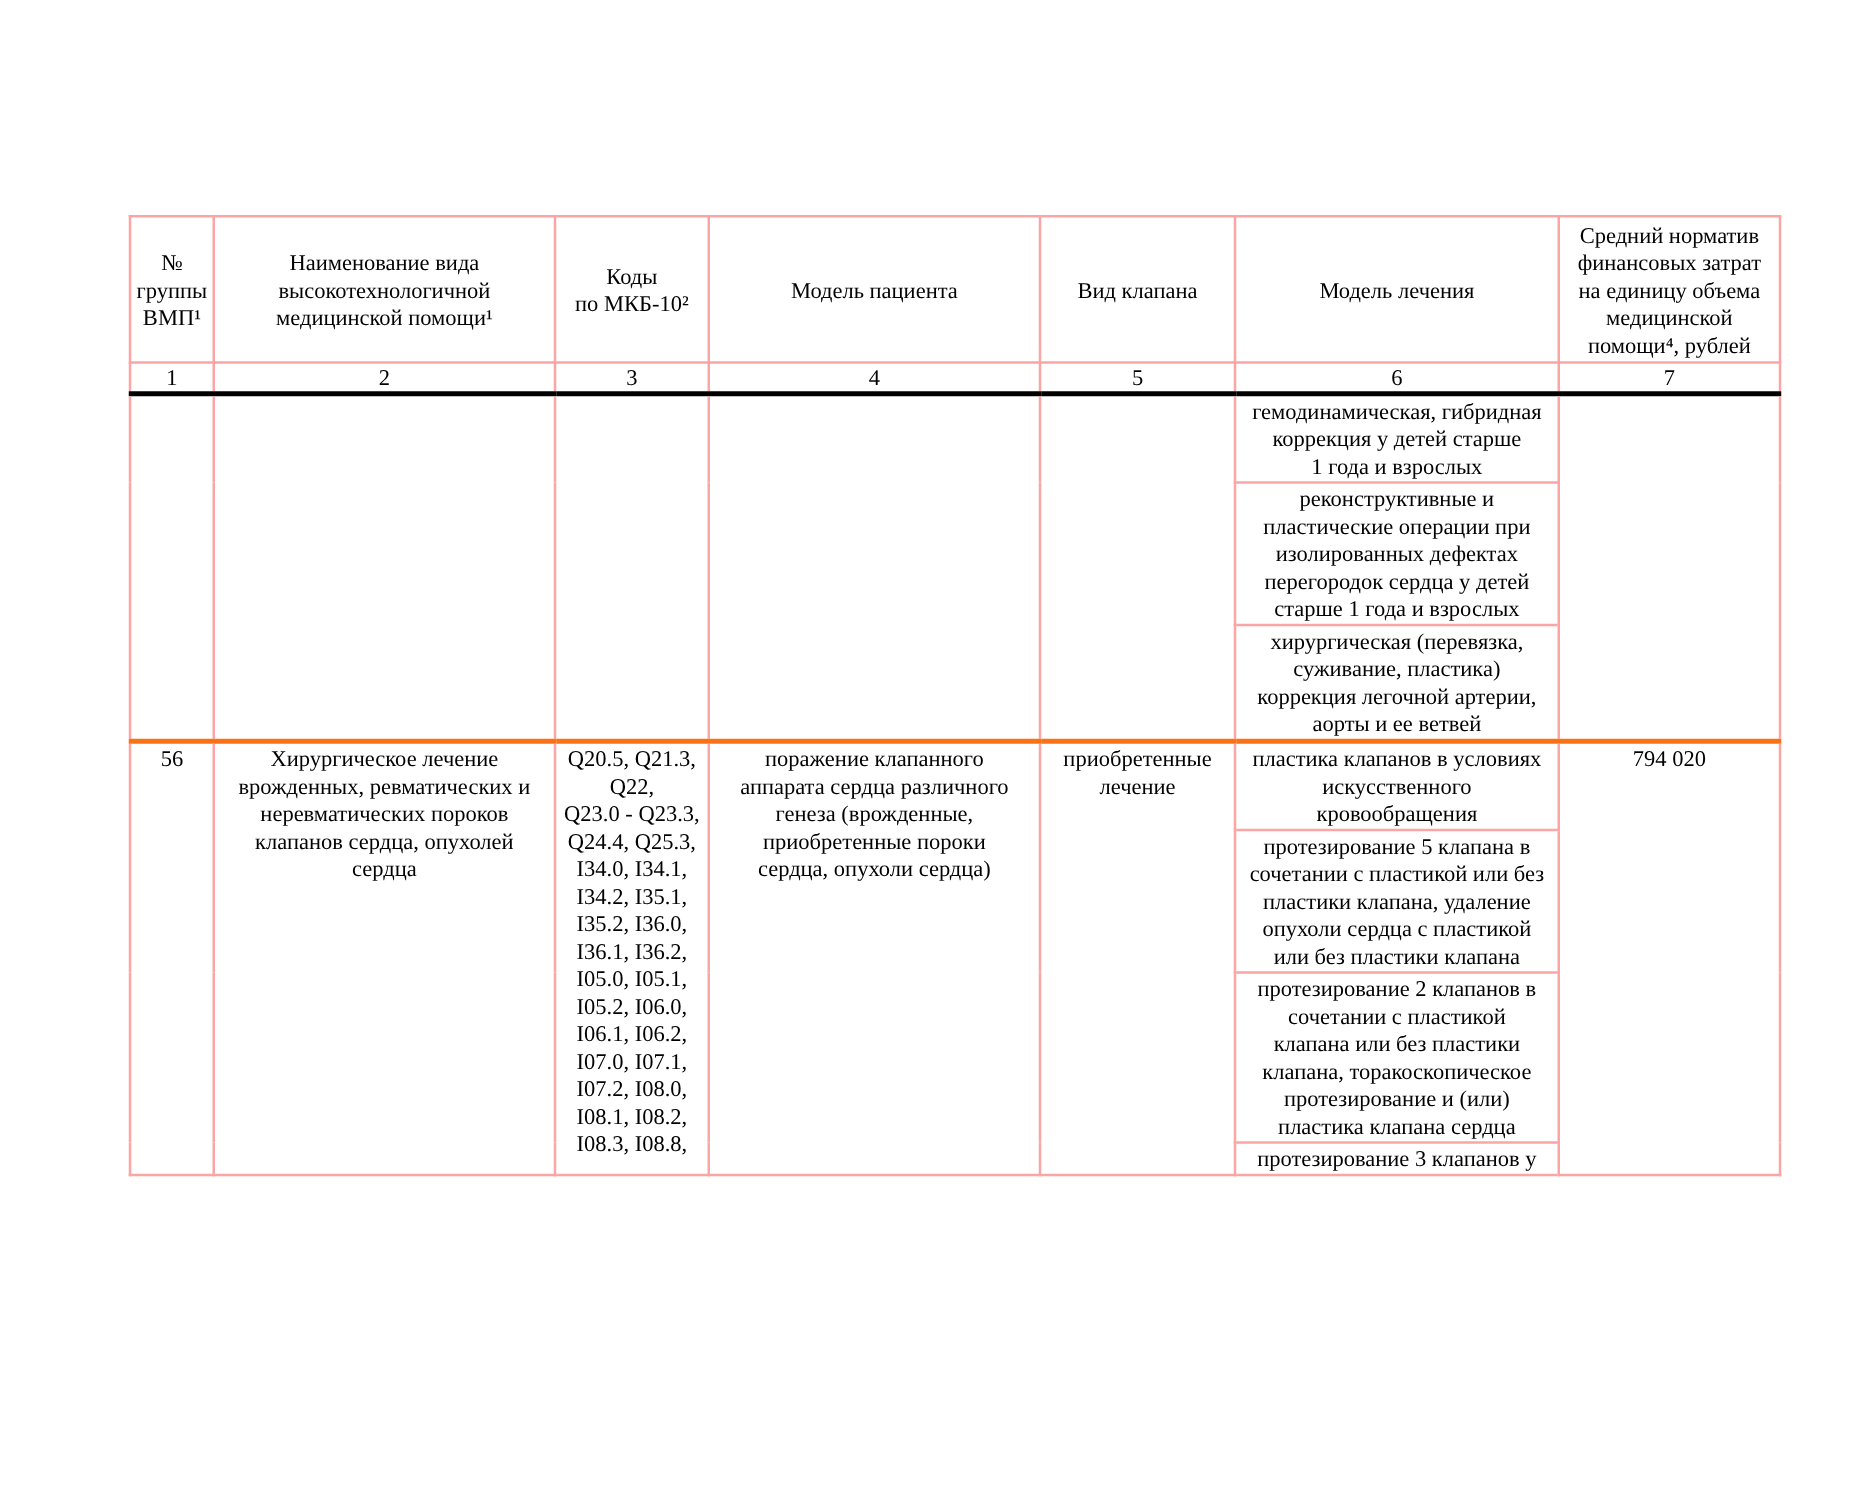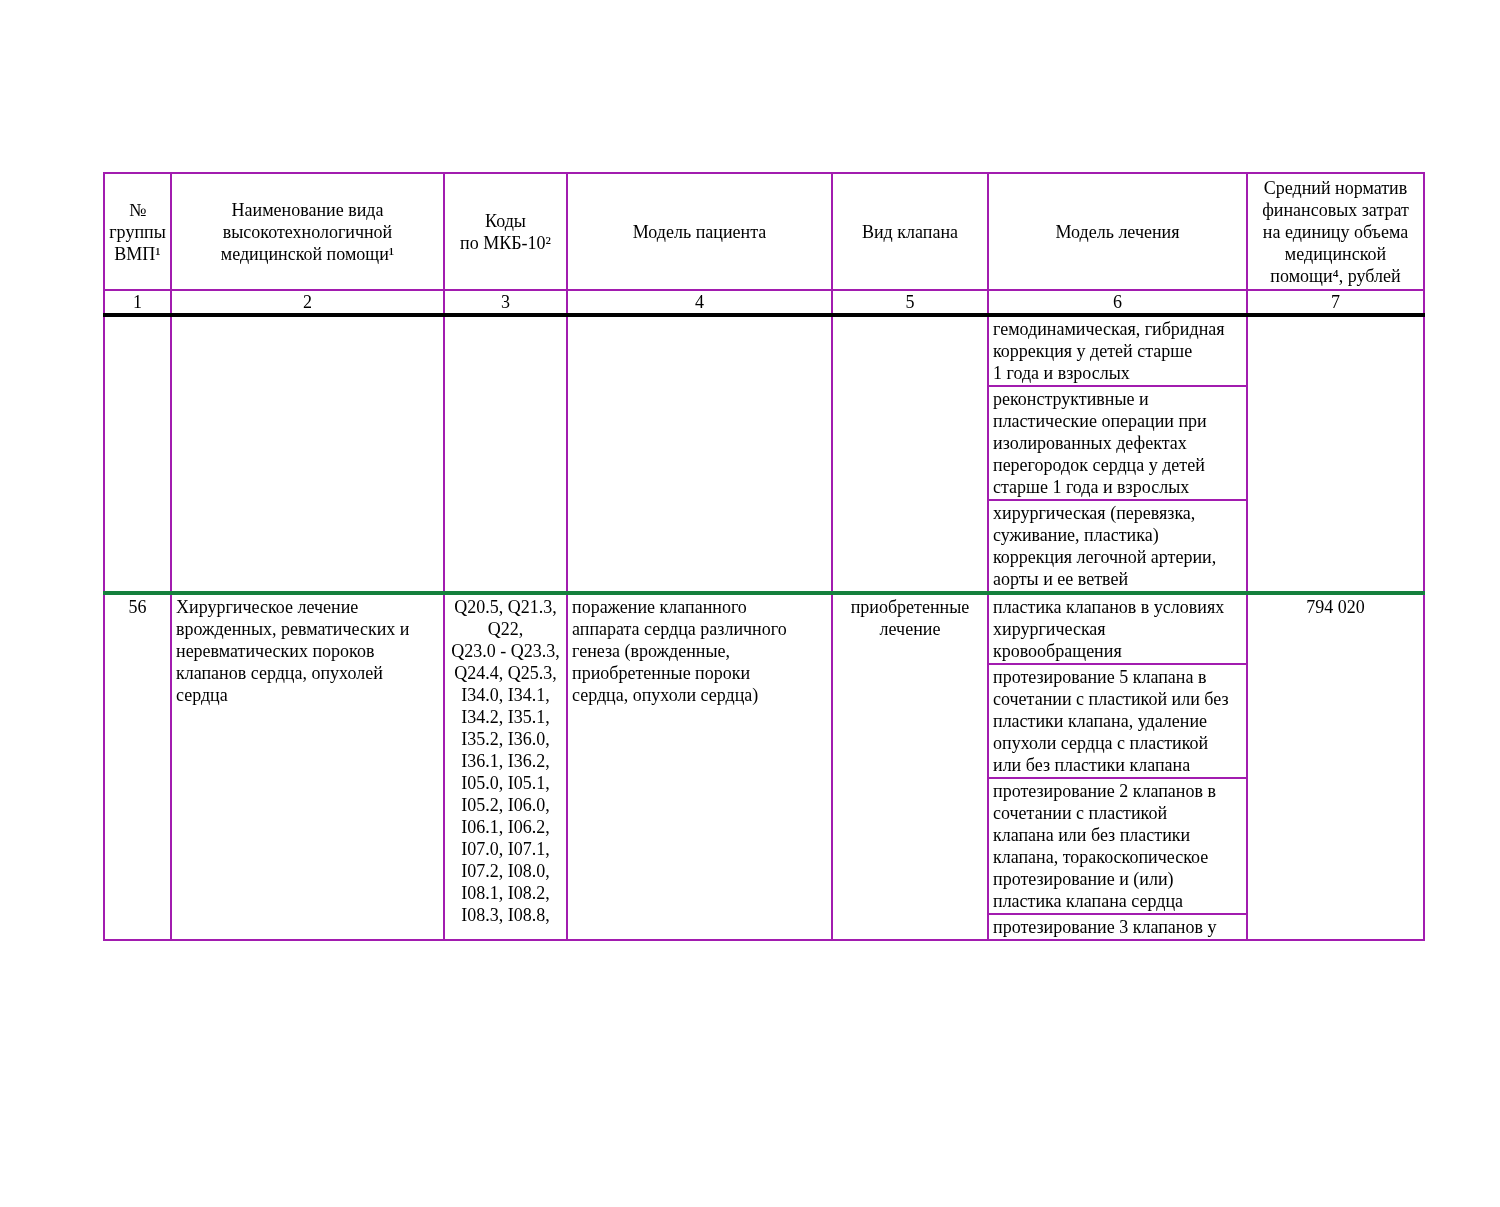--- a/index.html
+++ b/index.html
@@ -20,40 +20,40 @@
     position: absolute;
     left: 103px; top: 172px;
     width: 1320px;
     border-collapse: collapse;
     table-layout: fixed;
     border: 2px solid #000000;
     font-size: 18px;
     line-height: 22px;
   }
   table.vmp th, table.vmp td {
-    border: 2px solid #a21caf;
+    border: 2px solid #fca5a5;
     padding: 1px 4px;
     vertical-align: top;
     overflow: hidden;
     font-weight: normal;
   }
   table.vmp thead th.colhead {
     vertical-align: middle;
     text-align: center;
   }
   tr.numrow td {
     text-align: center;
     vertical-align: middle;
     border-bottom: 4px solid #000000;
     padding: 0 2px;
   }
-  tr.thick-top td { border-top: 4px solid #15803d; }
+  tr.thick-top td { border-top: 4px solid #f97316; }
   .pre { white-space: pre-line; }
   .ta-c { text-align: center; }
-  .ta-l { text-align: left; }
+  .ta-l { text-align: center; }
 </style>
 </head>
 <body>
 
 <div class="page">
   <table class="vmp">
     <colgroup>
       <col style="width:67px">
       <col style="width:273px">
       <col style="width:123px">
@@ -141,21 +141,21 @@
 I08.1, I08.2,
 I08.3, I08.8,</td>
         <td rowspan="4" class="ta-l pre">поражение клапанного
 аппарата сердца различного
 генеза (врожденные,
 приобретенные пороки
 сердца, опухоли сердца)</td>
         <td rowspan="4" class="ta-c pre">приобретенные
 лечение</td>
         <td class="ta-l pre">пластика клапанов в условиях
-хирургическая
+искусственного
 кровообращения</td>
         <td rowspan="4" class="ta-c">794 020</td>
       </tr>
       <tr style="height:111px">
         <td class="ta-l pre">протезирование 5 клапана в
 сочетании с пластикой или без
 пластики клапана, удаление
 опухоли сердца с пластикой
 или без пластики клапана</td>
       </tr>

